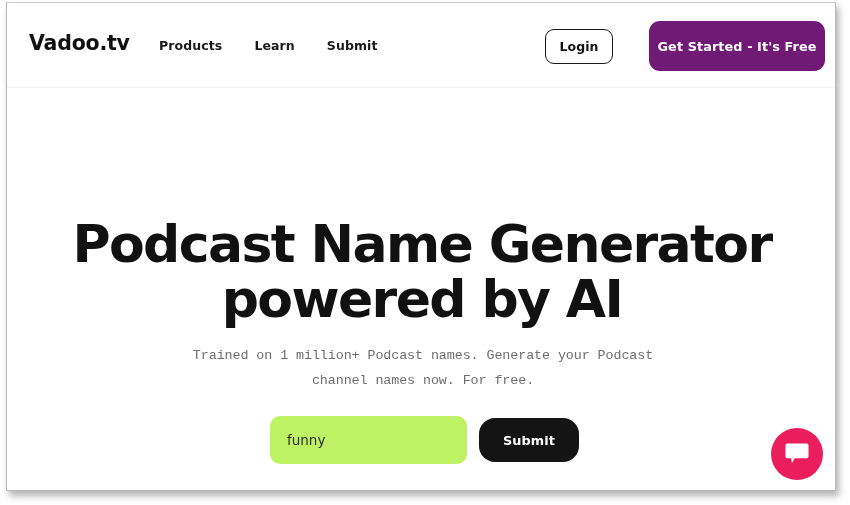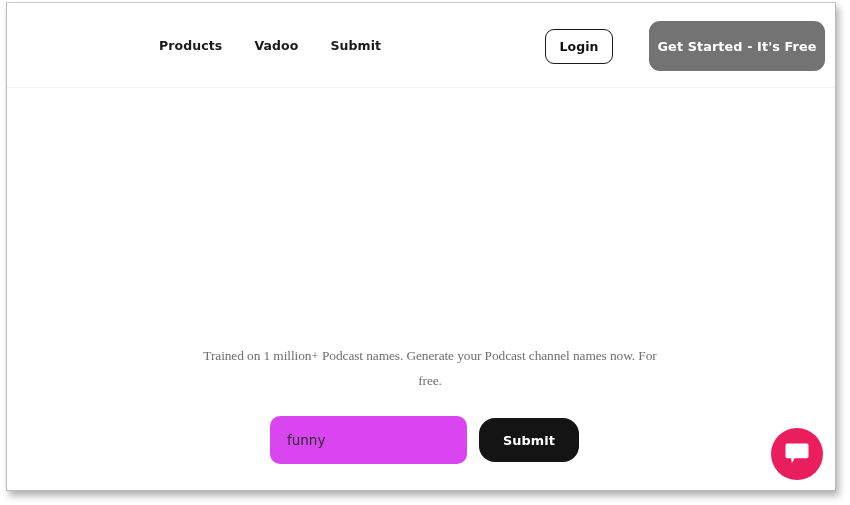--- a/index.html
+++ b/index.html
@@ -98,21 +98,21 @@
     justify-content: center;
     cursor: pointer;
     letter-spacing: 0.1px;
   }
 
   .btn-cta {
     width: 176px;
     height: 50px;
     border: none;
     border-radius: 11px;
-    background: #737373;
+    background: #701a75;
     color: #ffffff;
     font-size: 12.8px;
     font-weight: 700;
     font-family: "DejaVu Sans", sans-serif;
     display: flex;
     align-items: center;
     justify-content: center;
     cursor: pointer;
     letter-spacing: 0.1px;
     white-space: nowrap;
@@ -138,25 +138,25 @@
     font-weight: 700;
     font-size: 52px;
     line-height: 55px;
     letter-spacing: -1.6px;
     color: #111111;
   }
   .headline .line { display: block; }
 
   .subhead {
     position: absolute;
-    left: 8px;
+    left: 1px;
     top: 254px;
     width: 830px;
     text-align: center;
-    font-family: Liberation Serif, serif;
+    font-family: Liberation Mono, monospace;
     font-size: 13.4px;
     line-height: 25px;
     color: #6e6e6e;
     letter-spacing: -0.1px;
     padding: 0 180px;
   }
 
   .form-row {
     position: absolute;
     left: 263px;
@@ -164,21 +164,21 @@
     display: flex;
     align-items: center;
     gap: 12px;
   }
 
   .keyword-input {
     width: 197px;
     height: 48px;
     border: none;
     border-radius: 10px;
-    background: #d946ef;
+    background: #bef264;
     padding: 0 17px;
     font-size: 13.5px;
     font-family: "DejaVu Sans", sans-serif;
     color: #2b2b2b;
     outline: none;
   }
   .keyword-input::placeholder { color: #9a9a9a; }
 
   .btn-submit {
     width: 100px;
@@ -212,36 +212,41 @@
   .chat-widget svg { display: block; }
 </style>
 </head>
 <body>
 
 <div class="screen">
   <div class="page-frame">
 
     <header class="site-header">
 
+      <div class="logo">Vadoo.tv</div>
 
       <nav class="nav">
         <span class="nav-link">Products</span>
-        <span class="nav-link">Vadoo</span>
+        <span class="nav-link">Learn</span>
         <span class="nav-link">Submit</span>
       </nav>
 
       <div class="header-actions">
         <button class="btn-login">Login</button>
         <button class="btn-cta">Get Started - It's Free</button>
       </div>
 
     </header>
 
     <section class="hero">
 
+      <h1 class="headline">
+        <span class="line">Podcast Name Generator</span>
+        <span class="line">powered by AI</span>
+      </h1>
 
       <p class="subhead">Trained on 1 million+  Podcast names. Generate your Podcast channel names now. For free.</p>
 
       <div class="form-row">
         <input class="keyword-input" type="text" value="funny" placeholder="Enter a keyword" style="">
         <button class="btn-submit">Submit</button>
       </div>
 
     </section>
 

